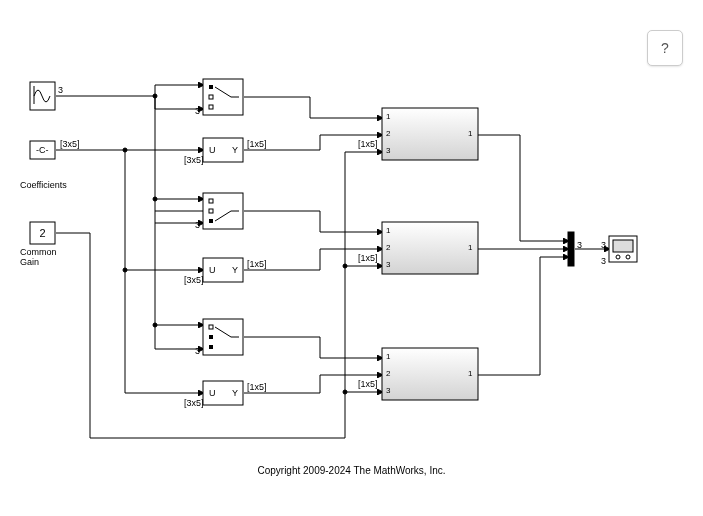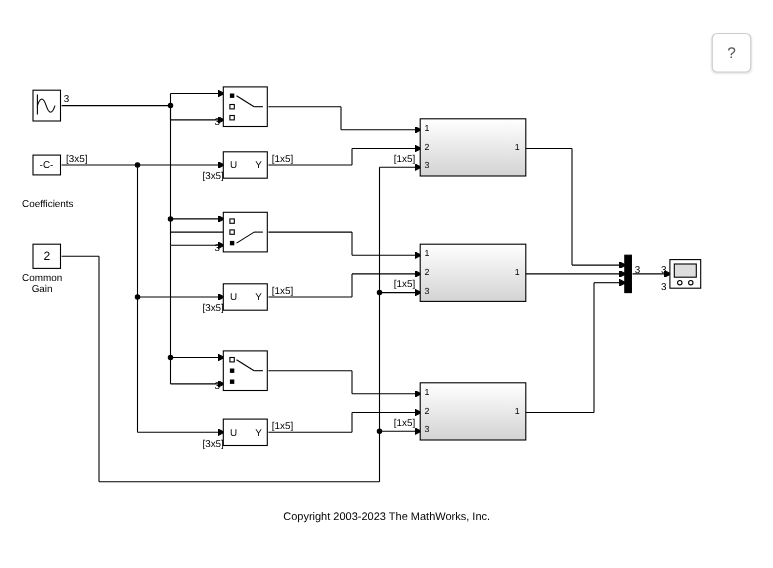--- a/index.html
+++ b/index.html
@@ -256,21 +256,21 @@
   <div class="label" style="left:58px; top:85px;">3</div>
   <div class="label" style="left:195px; top:106px;">3</div>
   <div class="label" style="left:195px; top:220px;">3</div>
   <div class="label" style="left:195px; top:346px;">3</div>
 
   <div class="label" style="left:36px; top:145px; font-size:9px;">-C-</div>
   <div class="label" style="left:60px; top:139px;">[3x5]</div>
   <div class="label" style="left:20px; top:180px;">Coefficients</div>
 
   <div class="label centered" style="left:30px; top:222px; width:25px; height:22px; font-size:11px;">2</div>
-  <div class="label" style="left:20px; top:247px; white-space:pre; text-align:center;">Common
+  <div class="label" style="left:20px; top:247px; white-space:pre; text-align:left;">Common
 Gain</div>
 
   <div class="label" style="left:209px; top:145px;">U</div>
   <div class="label" style="left:232px; top:145px;">Y</div>
   <div class="label" style="left:184px; top:155px;">[3x5]</div>
   <div class="label" style="left:247px; top:139px;">[1x5]</div>
 
   <div class="label" style="left:209px; top:265px;">U</div>
   <div class="label" style="left:232px; top:265px;">Y</div>
   <div class="label" style="left:184px; top:275px;">[3x5]</div>
@@ -314,15 +314,15 @@
   <div class="block" style="left:203px; top:319px; width:40px; height:36px; background:transparent; border:none;"></div>
   <div class="block" style="left:203px; top:381px; width:40px; height:24px; background:transparent; border:none;"></div>
 
   <div class="block" style="left:382px; top:108px; width:96px; height:52px; background:transparent; border:none;"></div>
   <div class="block" style="left:382px; top:222px; width:96px; height:52px; background:transparent; border:none;"></div>
   <div class="block" style="left:382px; top:348px; width:96px; height:52px; background:transparent; border:none;"></div>
 
   <div class="block" style="left:568px; top:232px; width:6px; height:34px; background:transparent; border:none;"></div>
   <div class="block" style="left:609px; top:236px; width:28px; height:26px; background:transparent; border:none;"></div>
 
-  <div class="copyright">Copyright 2003-2023 The MathWorks, Inc.</div>
+  <div class="copyright">Copyright 2009-2024 The MathWorks, Inc.</div>
 
 </div>
 
 </body></html>

